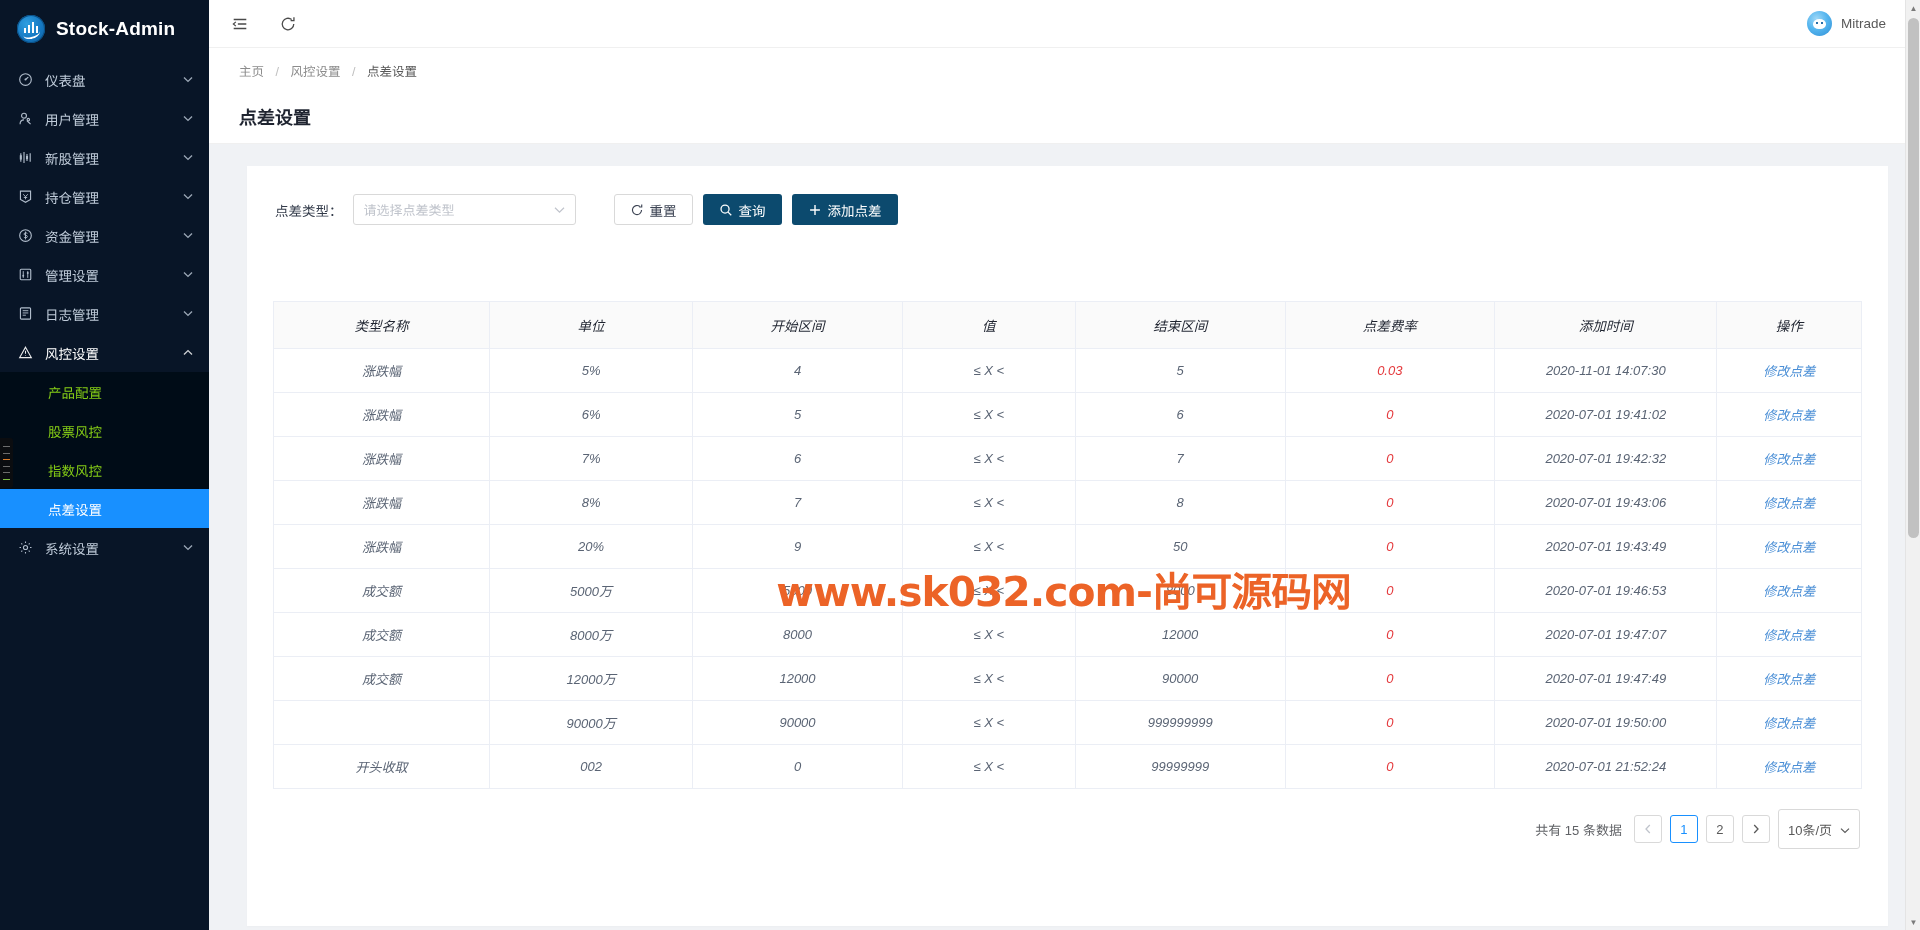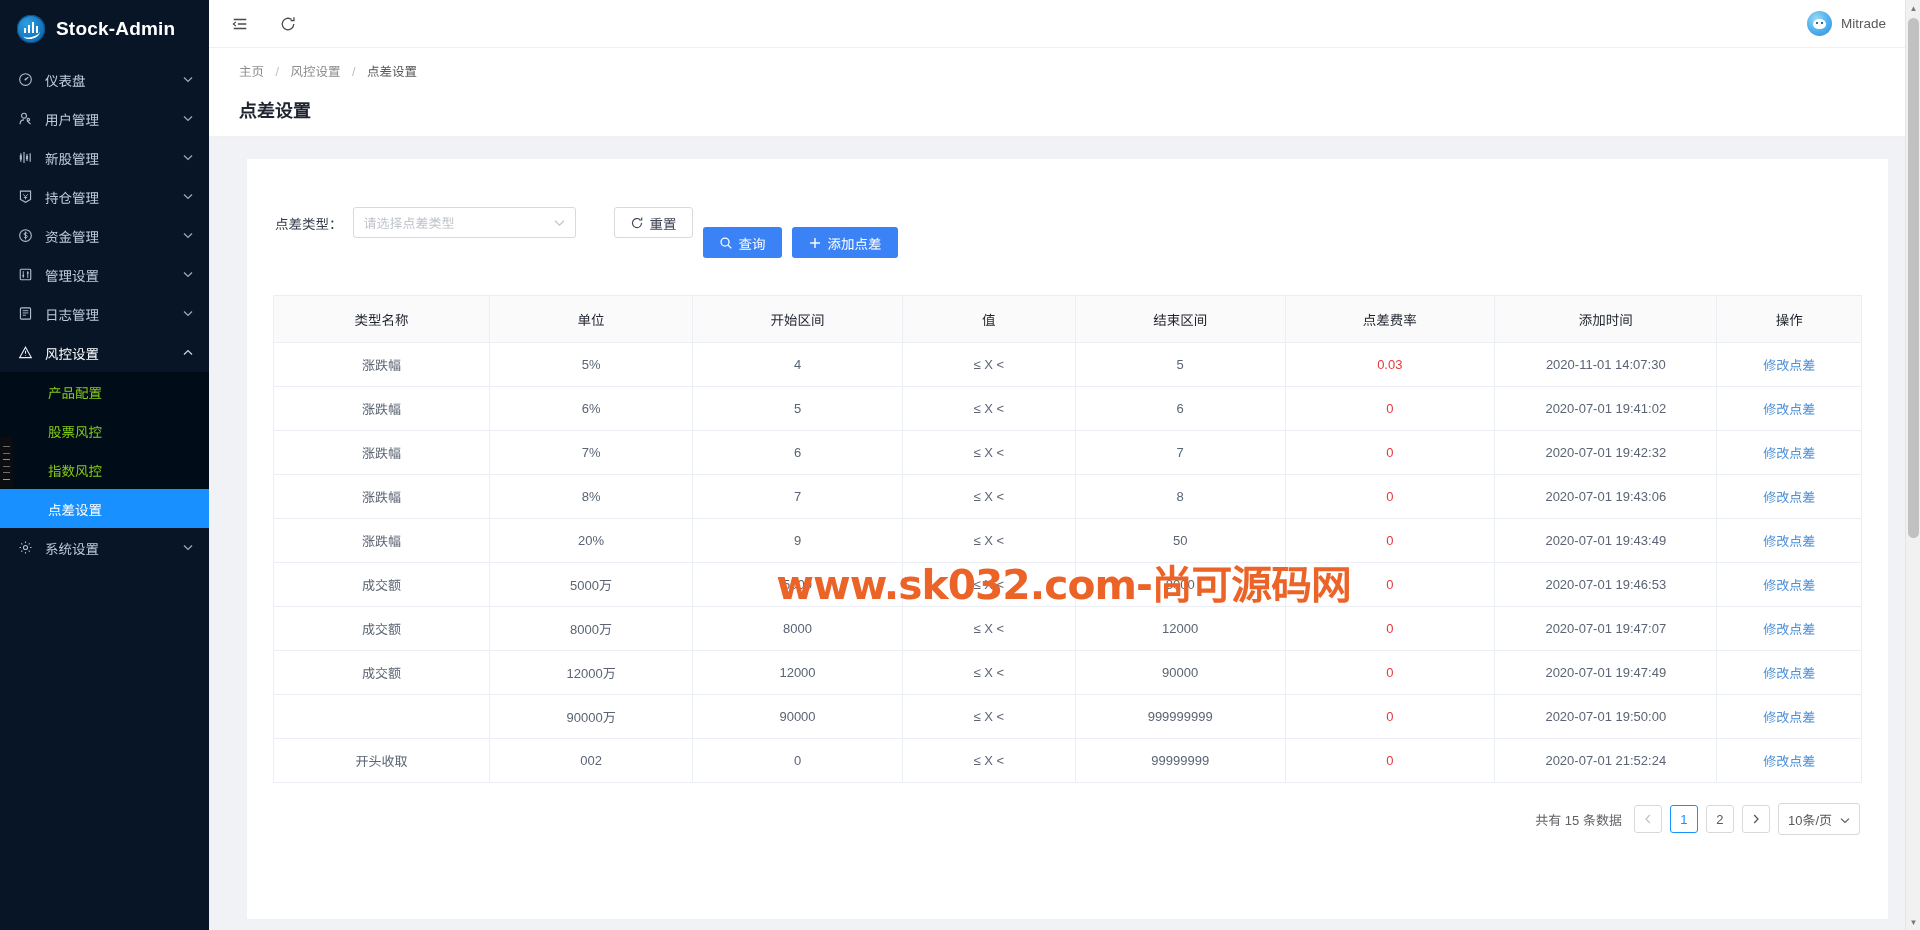--- a/index.html
+++ b/index.html
@@ -157,21 +157,21 @@
       radial-gradient(circle, #2a6fa8 50%, transparent 51%) 0 0/2px 2px no-repeat,
       radial-gradient(circle, #2a6fa8 50%, transparent 51%) 5px 0/2px 2px no-repeat;
   }
   .user-name { font-size: 13.5px; color: #595959; white-space: nowrap; }
 
   .page-head {
     background: #ffffff;
     padding: 13px 0 14px 30px;
     border-bottom: 1px solid #f0f0f0;
   }
-  .breadcrumb { font-size: 12.5px; color: #8c8c8c; margin-bottom: 16px; }
+  .breadcrumb { font-size: 12.5px; color: #8c8c8c; margin-bottom: 23px; }
   .breadcrumb .crumb { cursor: pointer; }
   .breadcrumb .crumb.last { color: #595959; }
   .breadcrumb .sep { margin: 0 8px; color: #bfbfbf; }
   .page-title { font-size: 18px; font-weight: bold; color: #1f2430; }
 
   .content-scroll {
     flex: 1;
     padding: 22px 32px 0 38px;
     overflow: hidden;
     position: relative;
@@ -200,25 +200,25 @@
   .btn-group { display: flex; align-items: center; gap: 10px; margin-left: 38px; }
   .btn {
     height: 31px; border-radius: 3px;
     display: inline-flex; align-items: center; gap: 6px;
     padding: 0 15px;
     font-size: 13.5px;
     cursor: pointer; white-space: nowrap;
     border: 1px solid transparent;
   }
   .btn-default { background: #fff; border-color: #d9d9d9; color: #3c4353; }
-  .btn-primary { background: #3b82f6; color: #fff; margin-top: 40px; }
+  .btn-primary { background: #0c4a6e; color: #fff; }
   .btn svg { display: block; }
 
   
-  .table-wrap { margin-top: 31px; }
+  .table-wrap { margin-top: 70px; font-style: italic; }
   table { width: 100%; border-collapse: collapse; table-layout: fixed; }
   thead th {
     background: #fafafa;
     font-size: 13.5px;
     font-weight: normal;
     color: #1f2430;
     text-align: center;
     height: 47px;
     border-top: 1px solid #ebeef5;
     border-bottom: 1px solid #ebeef5;
@@ -248,21 +248,21 @@
   .pg-btn {
     min-width: 28px; height: 28px;
     border: 1px solid #d9d9d9; border-radius: 3px;
     background: #fff;
     display: inline-flex; align-items: center; justify-content: center;
     font-size: 13px; color: #595959; cursor: pointer; padding: 0 6px;
   }
   .pg-btn.current { border-color: #1890ff; color: #1890ff; }
   .pg-btn.disabled { color: #c0c4cc; cursor: not-allowed; }
   .pg-size {
-    height: 32px; border: 1px solid #d9d9d9; border-radius: 3px;
+    height: 40px; border: 1px solid #d9d9d9; border-radius: 3px;
     background: #fff; display: inline-flex; align-items: center; gap: 8px;
     padding: 0 9px; font-size: 13px; color: #595959; cursor: pointer;
   }
 
   
   .watermark {
     position: absolute;
     left: 573px; top: 416px;
     font-family: "DejaVu Sans", sans-serif;
     font-size: 40px;

